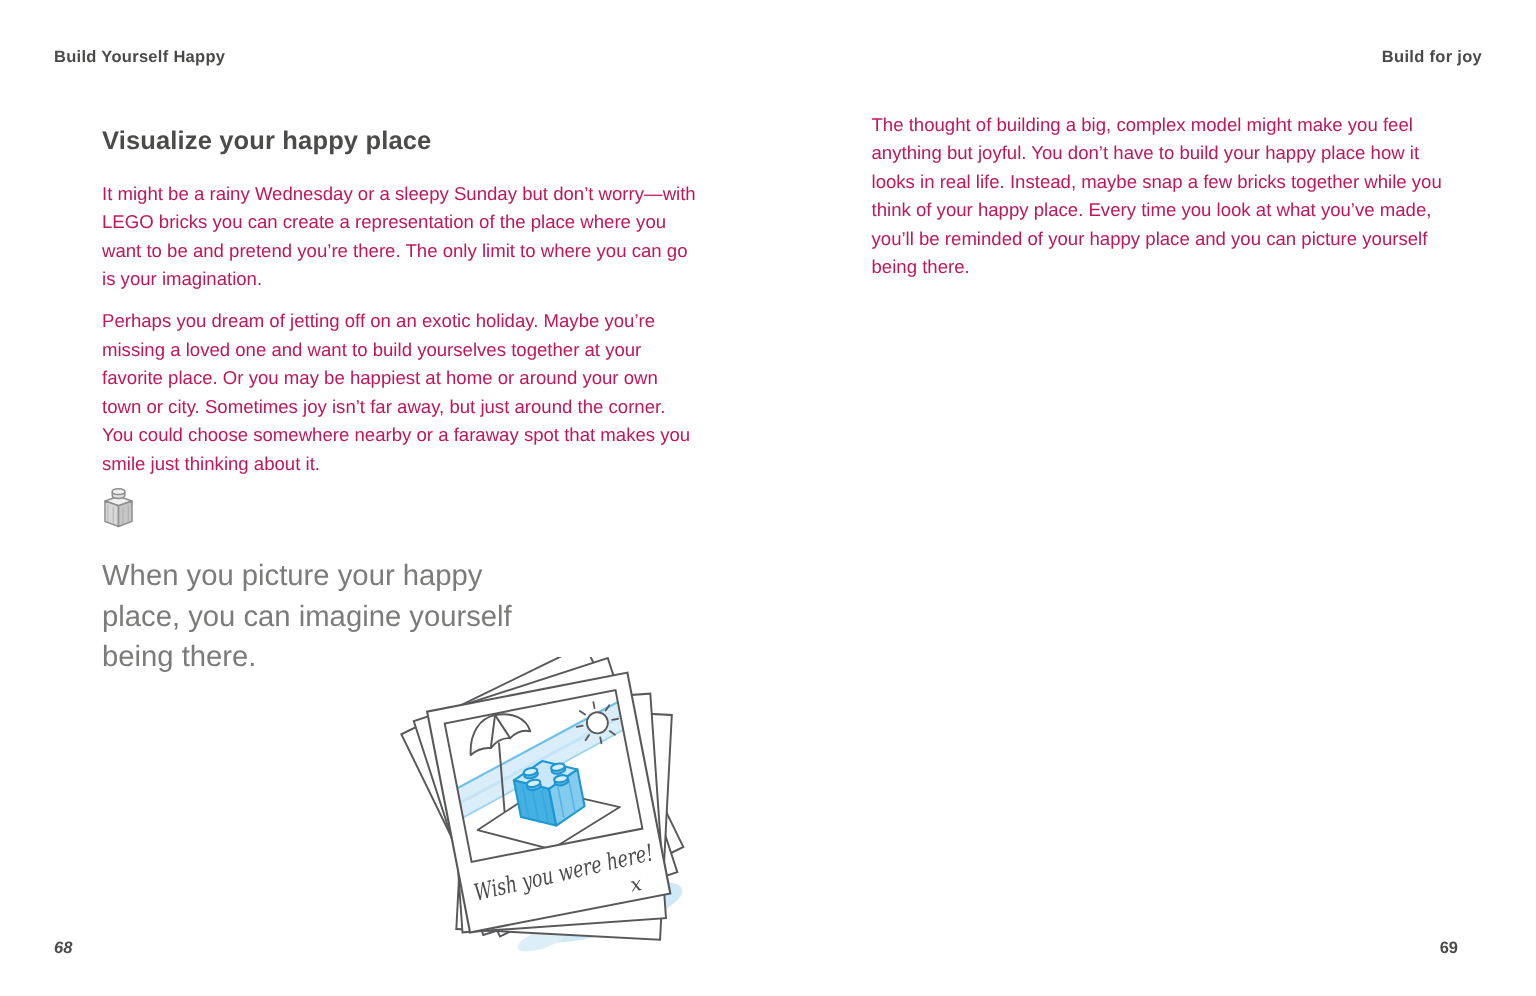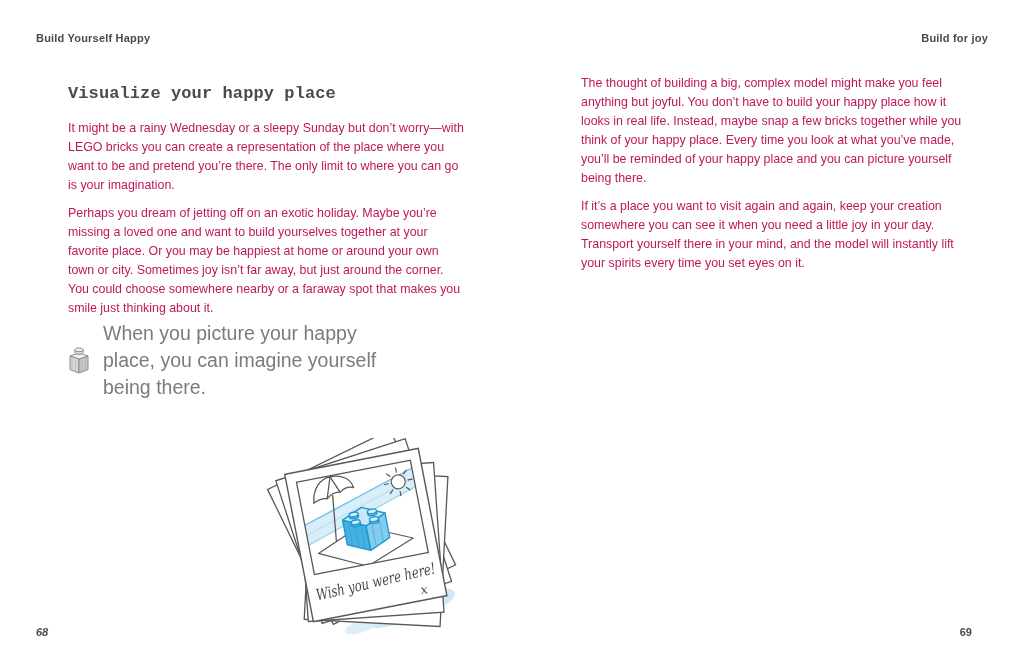--- a/index.html
+++ b/index.html
@@ -14,29 +14,29 @@
   }
   .running-head.left  { left:36px; }
   .running-head.right { right:36px; text-align:right; }
   .page-number {
     position:absolute; top:626px; font-size:11px; font-weight:bold; color:#4a4a49;
   }
   .page-number.left  { left:36px;font-style:italic; }
   .page-number.right { right:52px; }
   .left-col { position:absolute; left:68px; top:84px; width:398px; }
   .left-col h1 {
-    font-size:17px; font-weight:bold; color:#4b4b4a; margin:0 0 16px 0; letter-spacing:.1px;font-family:Liberation Mono, monospace;
+    font-size:17px; font-weight:bold; color:#4b4b4a; margin:0 0 16px 0; letter-spacing:.1px;
   }
   .body-text {
     font-size:12.4px; line-height:19px; color:#be185d; margin:0 0 9px 0;
   }
   .right-col { position:absolute; left:581px; top:74px; width:392px; }
   .pull-quote {
     position:absolute; left:68px; top:320px; width:345px;
-    display:flex; align-items:center; gap:13px;
+    display:flex; align-items:flex-start; gap:13px;flex-direction:column;
   }
   .pull-quote .icon-wrap { flex:0 0 auto; margin-top:3px; }
   .pull-quote .quote-text {
     font-size:19.5px; line-height:27px; color:#7b7b7a; width:300px;
   }
   .illustration-wrap { position:absolute; left:262px; top:438px; width:222px; height:208px; }
   .handwriting {
     font-family:"DejaVu Serif", serif; font-style:italic;
   }
 </style>
@@ -161,19 +161,18 @@
         </g>
         <rect x="46" y="30" width="116" height="94" fill="none" stroke="#58585a" stroke-width="1.3"></rect>
         <text class="handwriting" x="44" y="148" font-size="15.5" fill="#4a4a4a" textLength="122" lengthAdjust="spacingAndGlyphs" transform="rotate(-2 104 148)">Wish you were here!</text>
         <text class="handwriting" x="147" y="164" font-size="13" fill="#4a4a4a">x</text>
       </g>
     </svg>
   </div>
 
   <div class="right-col">
     <p class="body-text">The thought of building a big, complex model might make you feel anything but joyful. You don’t have to build your happy place how it looks in real life. Instead, maybe snap a few bricks together while you think of your happy place. Every time you look at what you’ve made, you’ll be reminded of your happy place and you can picture yourself being there.</p>
-    <p class="body-text">If it’s a place you want to visit again and again, keep your creation somewhere you can see it when you need a little joy in your day. Transport yourself there in your mind, and the model will instantly lift your spirits every time you set eyes on it.</p>
   </div>
 
   <div class="page-number left">68</div>
   <div class="page-number right">69</div>
 
 </div>
 
 </body></html>

